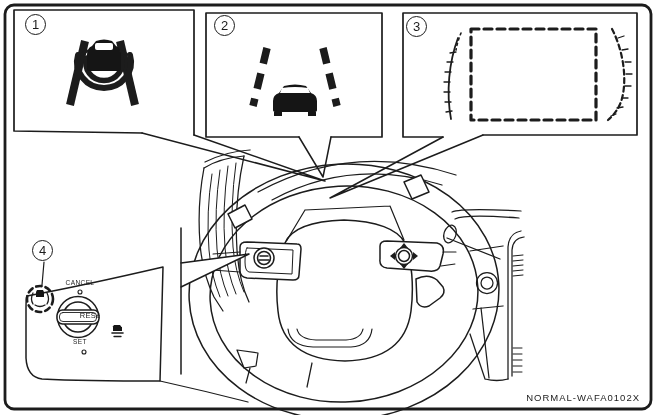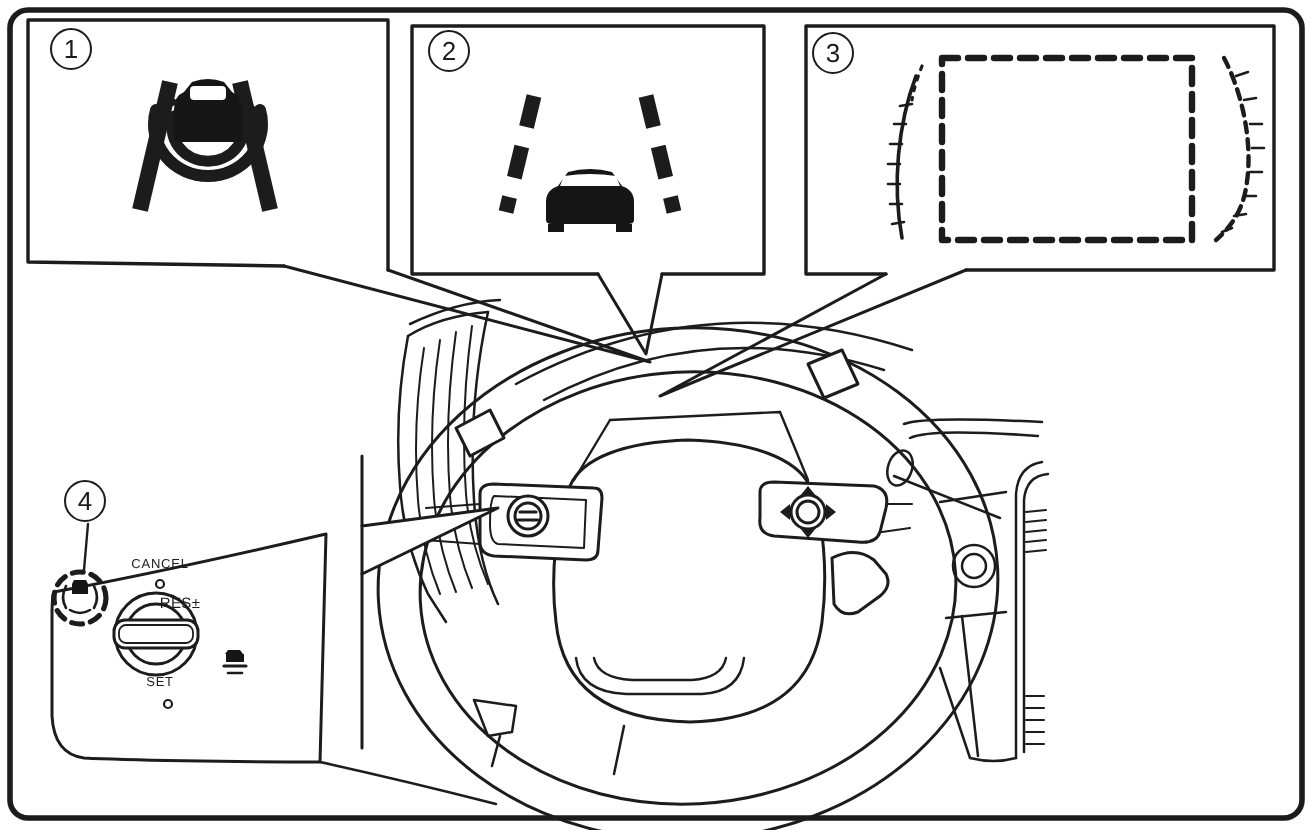--- a/index.html
+++ b/index.html
@@ -177,17 +177,18 @@
 
   </g>
 </svg>
 
 <div class="num" style="left:25px;top:14px;">1</div>
 <div class="num" style="left:214px;top:15px;">2</div>
 <div class="num" style="left:406px;top:16px;">3</div>
 <div class="num" style="left:32px;top:240px;">4</div>
 
 <div class="lbl" style="left:55px;top:280px;width:50px;">CANCEL</div>
-<div class="lbl res" style="left:57px;top:298px;width:66px;">RES±</div>
+<div class="lbl res" style="left:57px;top:312px;width:66px;">RES±</div>
 <div class="lbl" style="left:65px;top:339px;width:30px;">SET</div>
 
+<div class="figcode">NORMAL-WAFA0102X</div>
 
 </div>
 
 </body></html>

